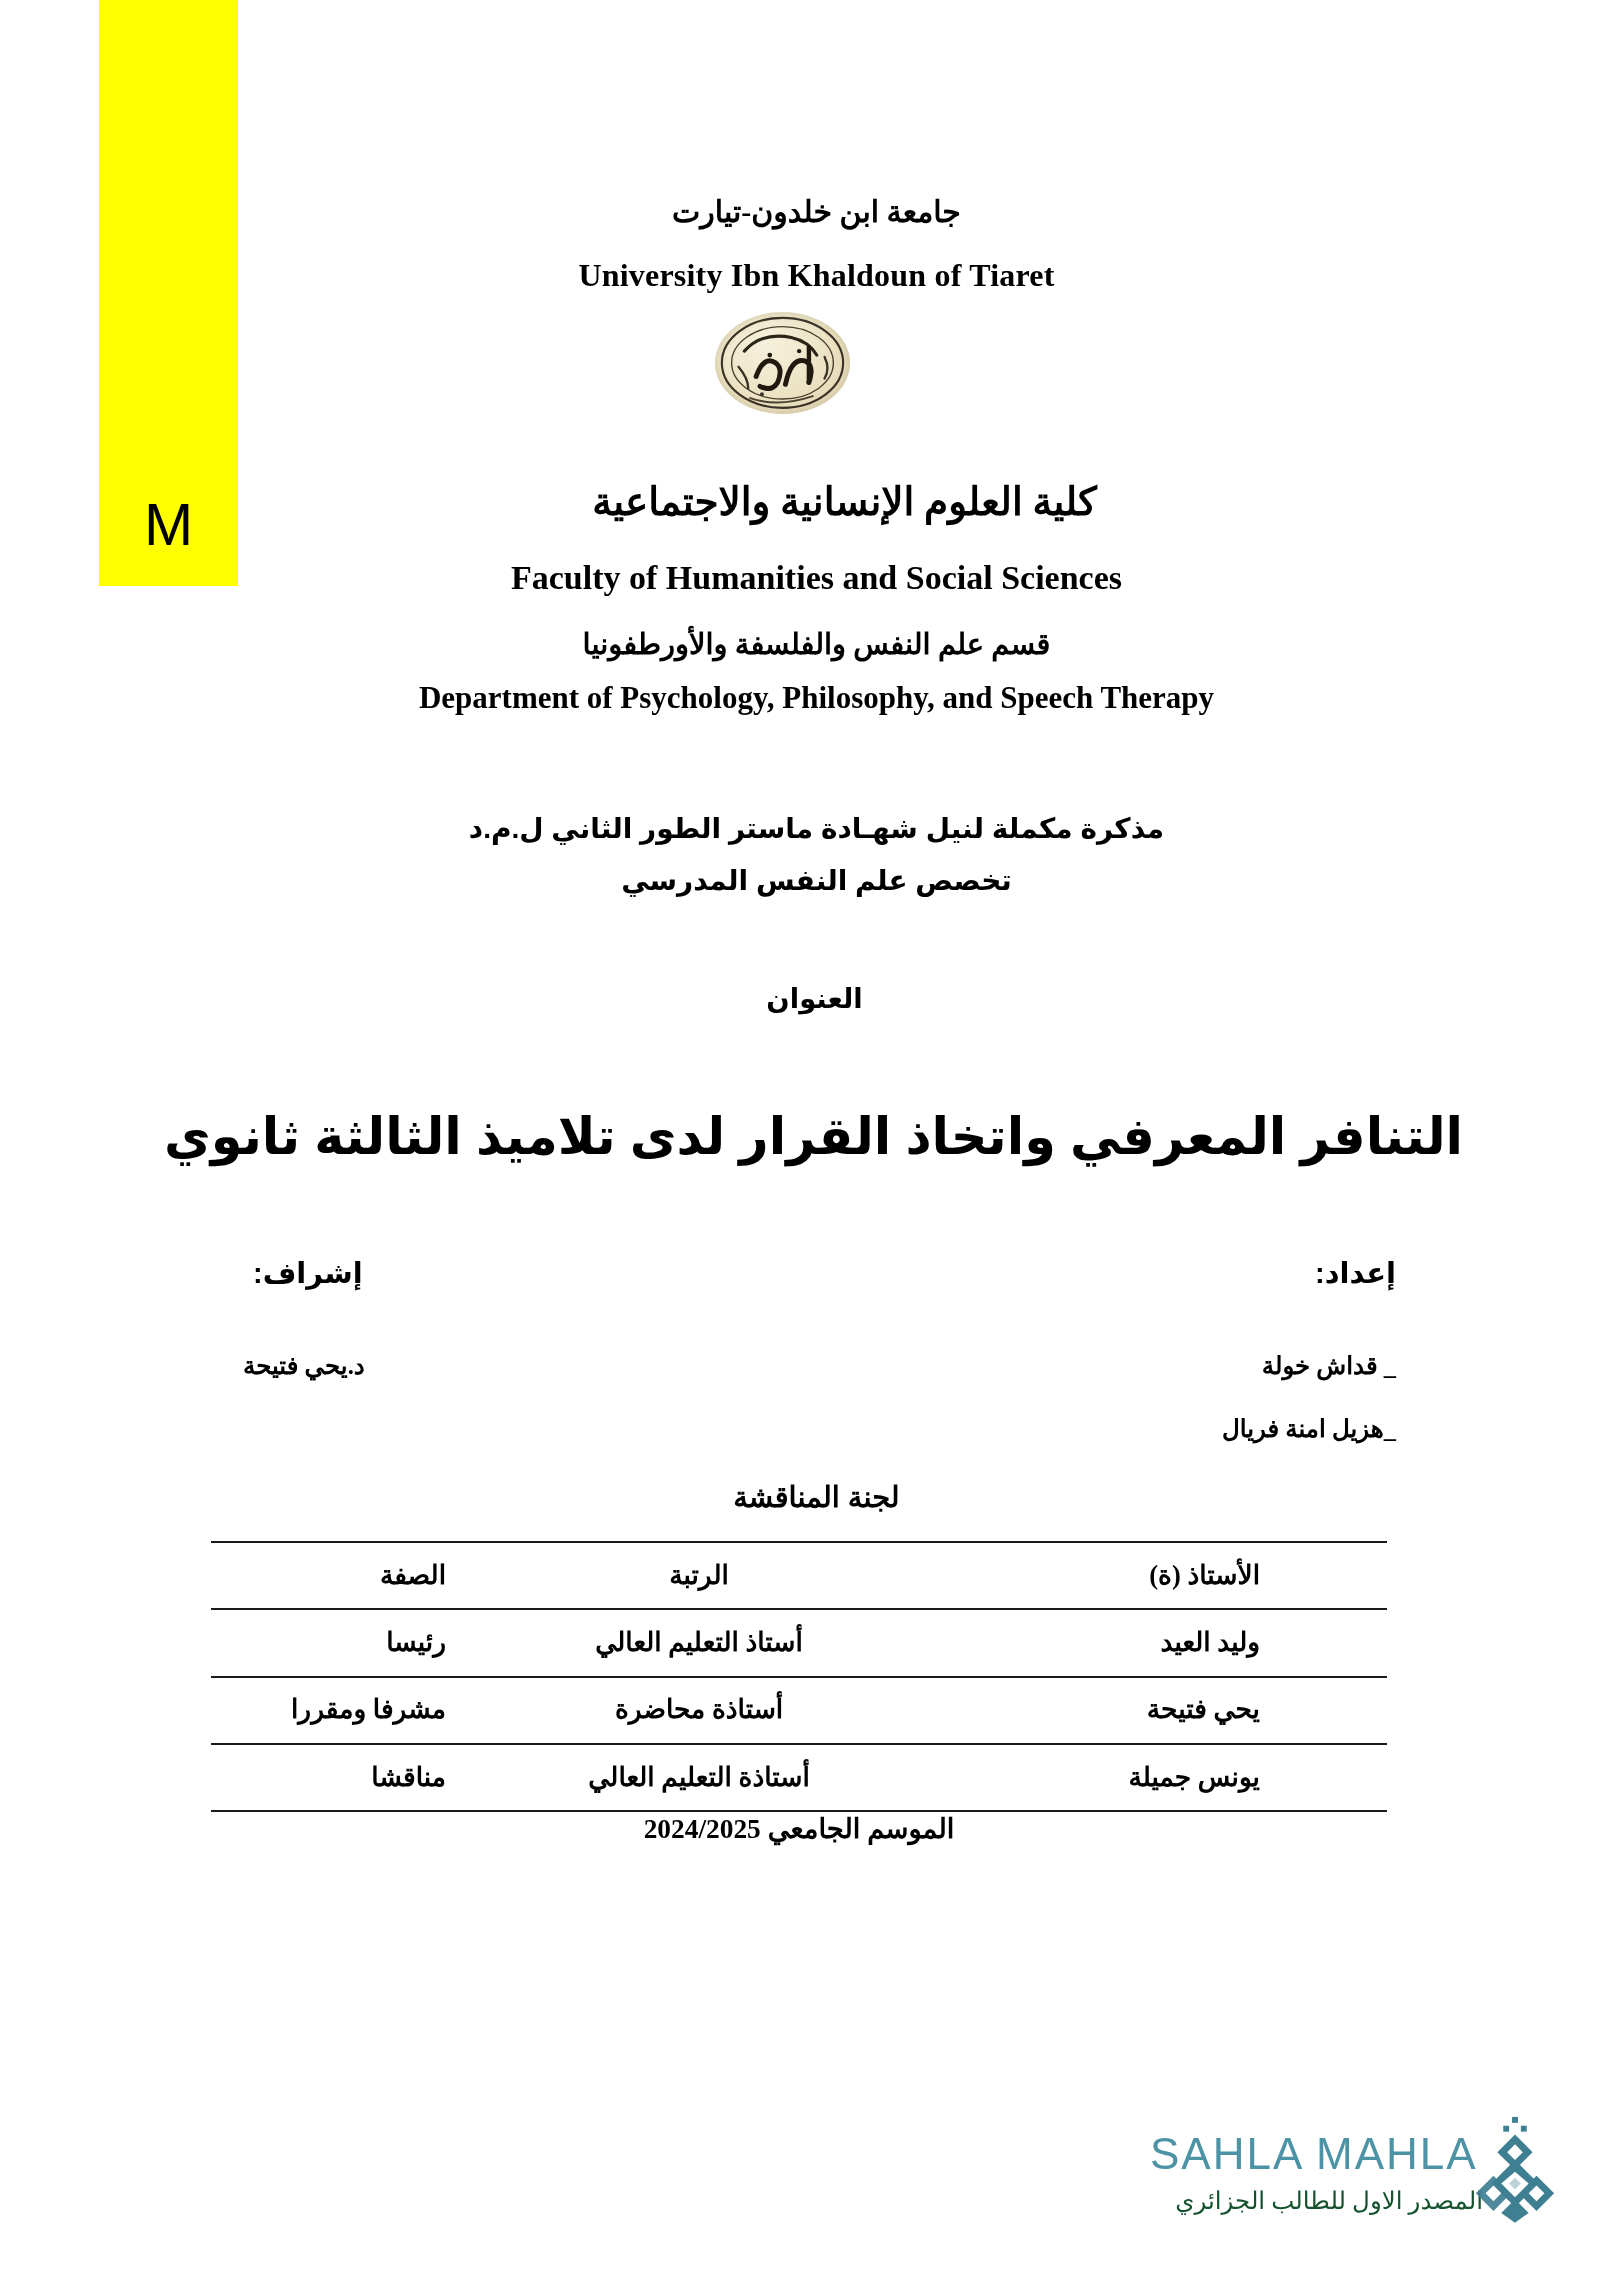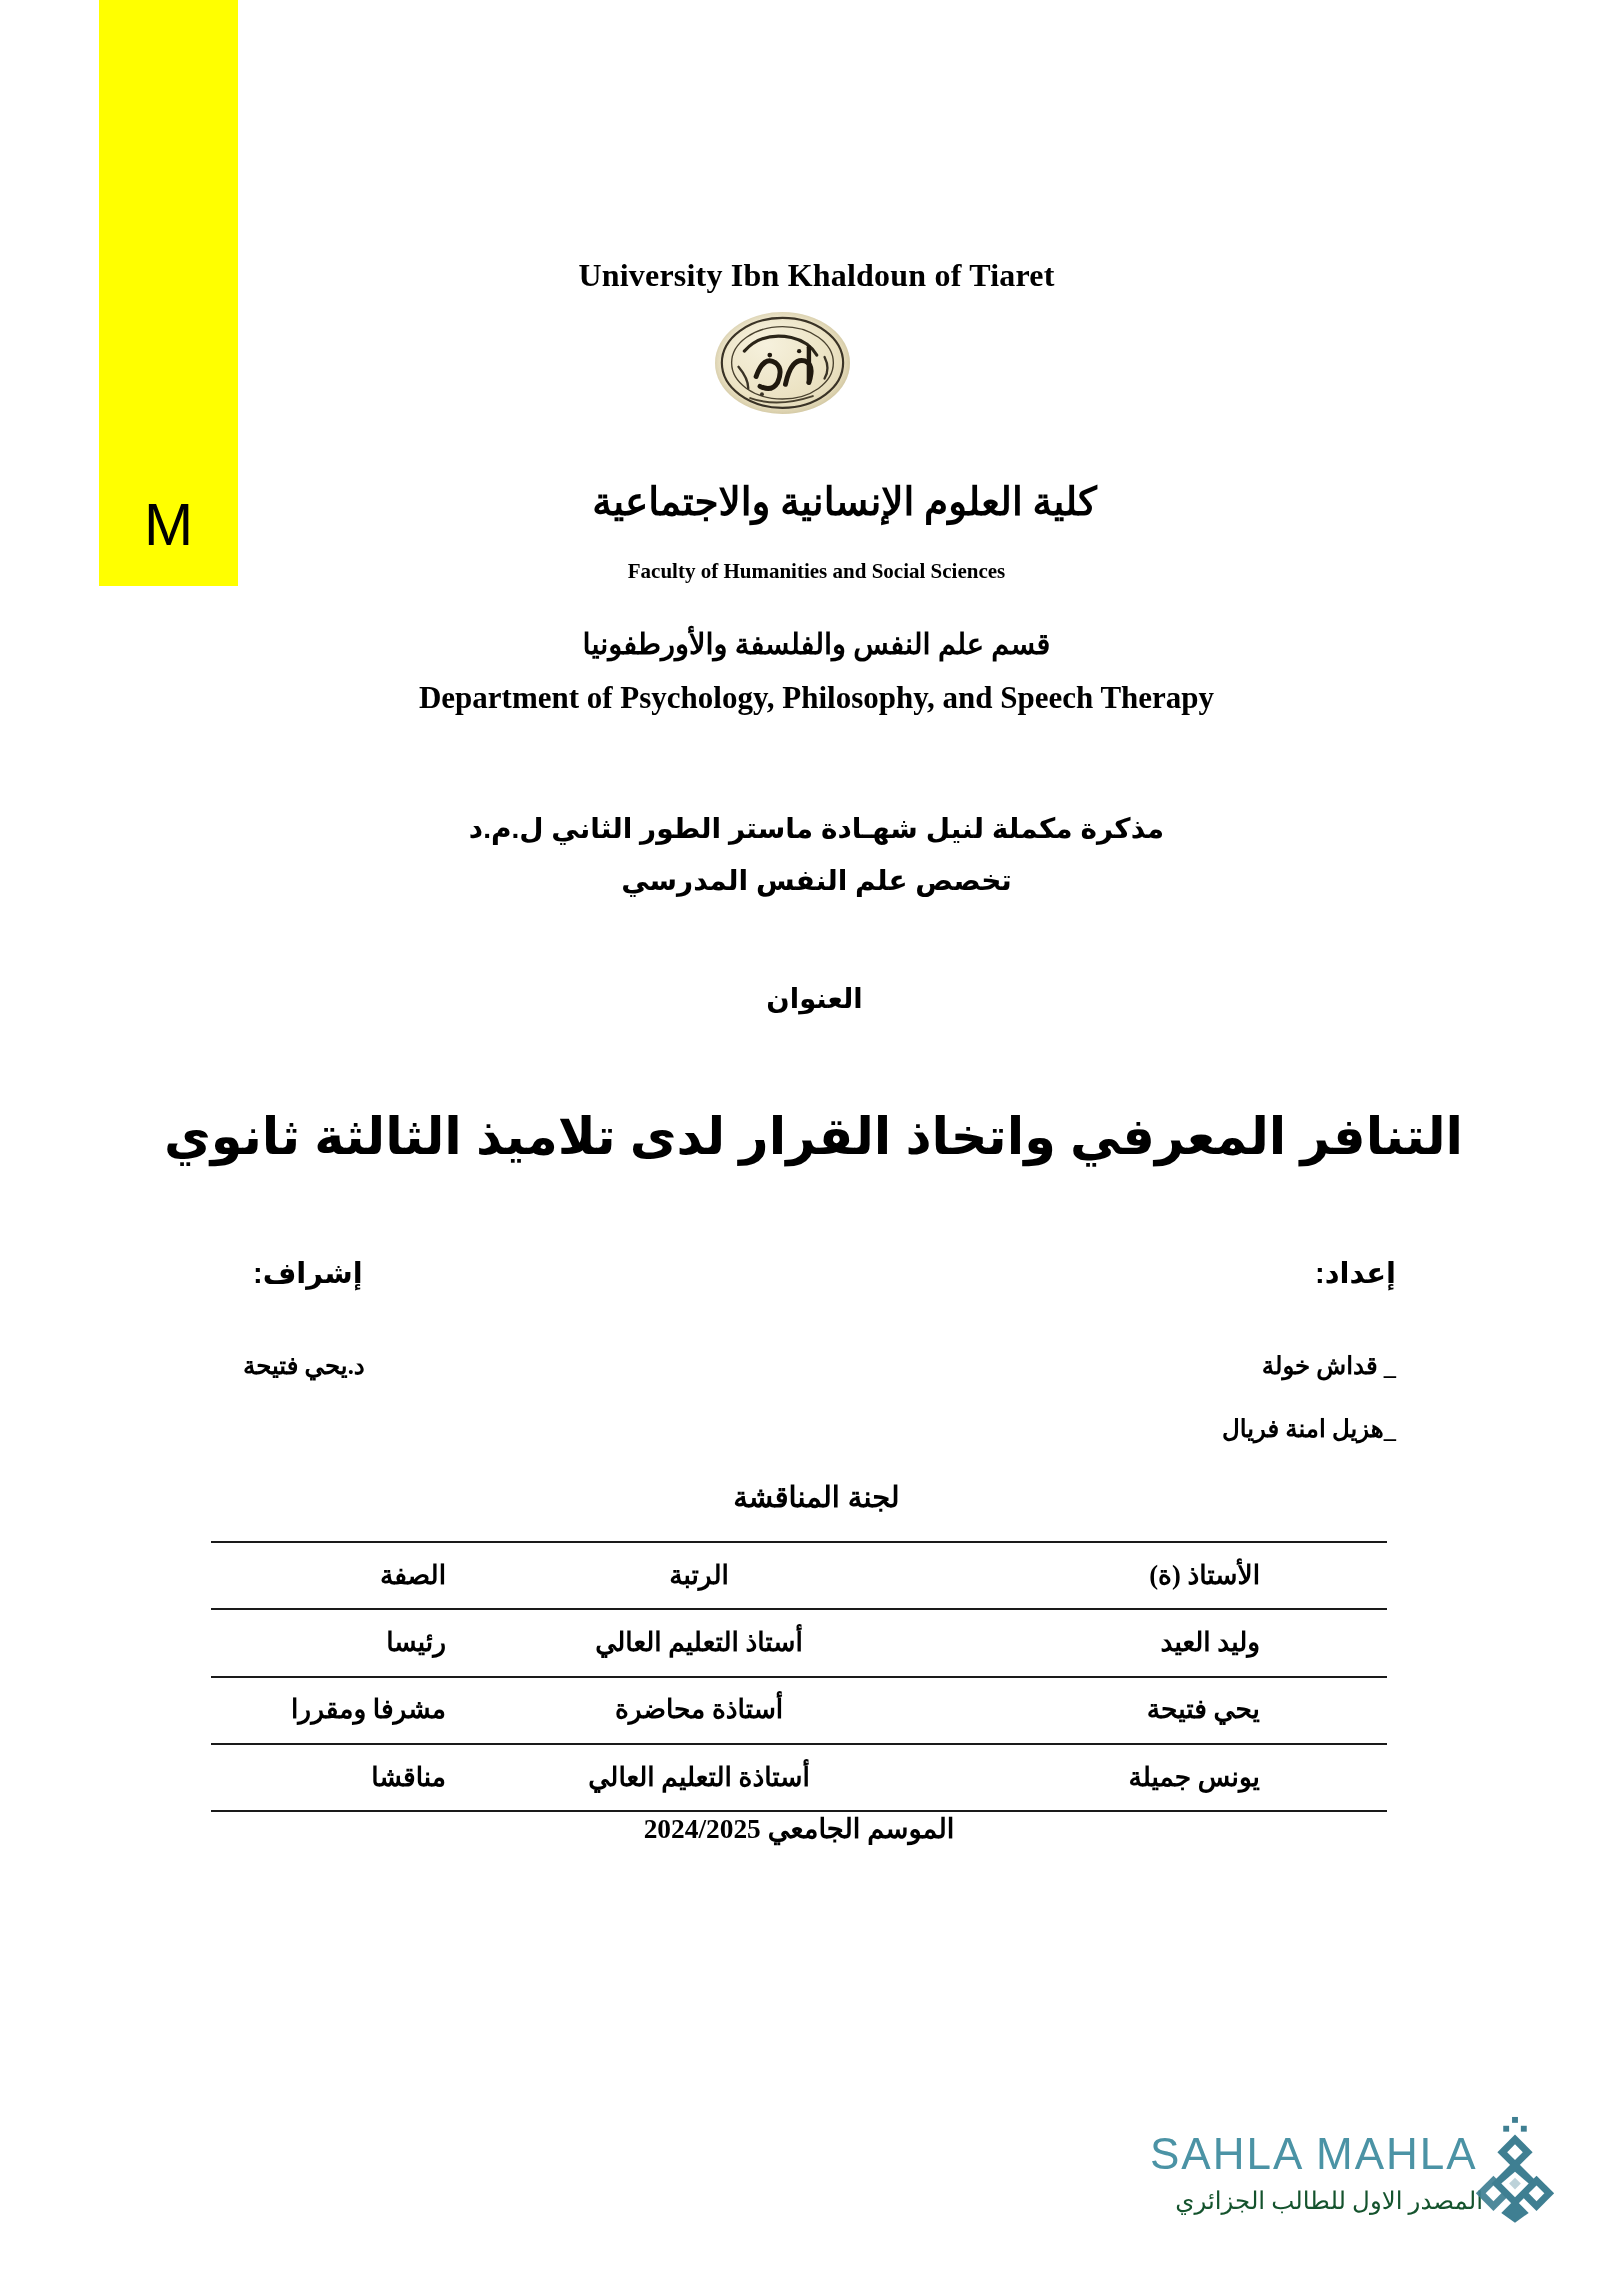--- a/index.html
+++ b/index.html
@@ -74,21 +74,21 @@
     height: 102px;
     margin-left: -57px;
     border-radius: 50%;
     background: radial-gradient(ellipse at 38% 32%, #f6f1dd 0%, #ece3c4 52%, #ddd3ae 100%);
     box-shadow: inset 0 0 9.8px rgba(140,125,80,.35);
     overflow: hidden;
   }
   .emblem svg { position: absolute; inset: 0; }
 
   .fac-ar    { top: 479px;  font-size: 39px; margin-left: 28px; }
-  .fac-en    { top: 559px;  font-size: 21px; }
+  .fac-en    { top: 559px;  font-size: 34px; }
   .dep-ar    { top: 619px;  font-size: 29px; margin-top: 8px; }
   .dep-en    { top: 680px;  font-size: 31px; }
 
   
   .deg {
     position: absolute;
     left: 238px;
     width: 1157px;
     text-align: center;
     font-family: "Liberation Sans", "DejaVu Sans", sans-serif;
@@ -240,20 +240,21 @@
   }
 </style>
 </head>
 <body>
 
 <div class="page">
 
   <div class="yellow-block"></div>
   <div class="yellow-letter">M</div>
 
+  <div class="hdr ar-bold univ-ar">جامعة ابن خلدون-تيارت</div>
   <div class="hdr en-bold univ-en">University Ibn Khaldoun of Tiaret</div>
 
   <div class="emblem-wrap">
     <div class="emblem">
       <svg viewBox="0 0 138 104" xmlns="http://www.w3.org/2000/svg" aria-hidden="true">
         <ellipse cx="69" cy="52" rx="62" ry="46" fill="none" stroke="#3a3326" stroke-width="2.2"></ellipse>
         <ellipse cx="69" cy="52" rx="52" ry="37" fill="none" stroke="#4a422f" stroke-width="1.4"></ellipse>
         <path d="M30 40 Q48 20 78 26 Q96 30 104 44" fill="none" stroke="#2b2518" stroke-width="3.2" stroke-linecap="round"></path>
         <path d="M42 66 Q50 44 62 52 Q70 58 64 72 Q58 82 46 76" fill="none" stroke="#20190e" stroke-width="5" stroke-linecap="round"></path>
         <path d="M72 74 Q78 46 92 50 Q102 54 96 72" fill="none" stroke="#20190e" stroke-width="5" stroke-linecap="round"></path>

